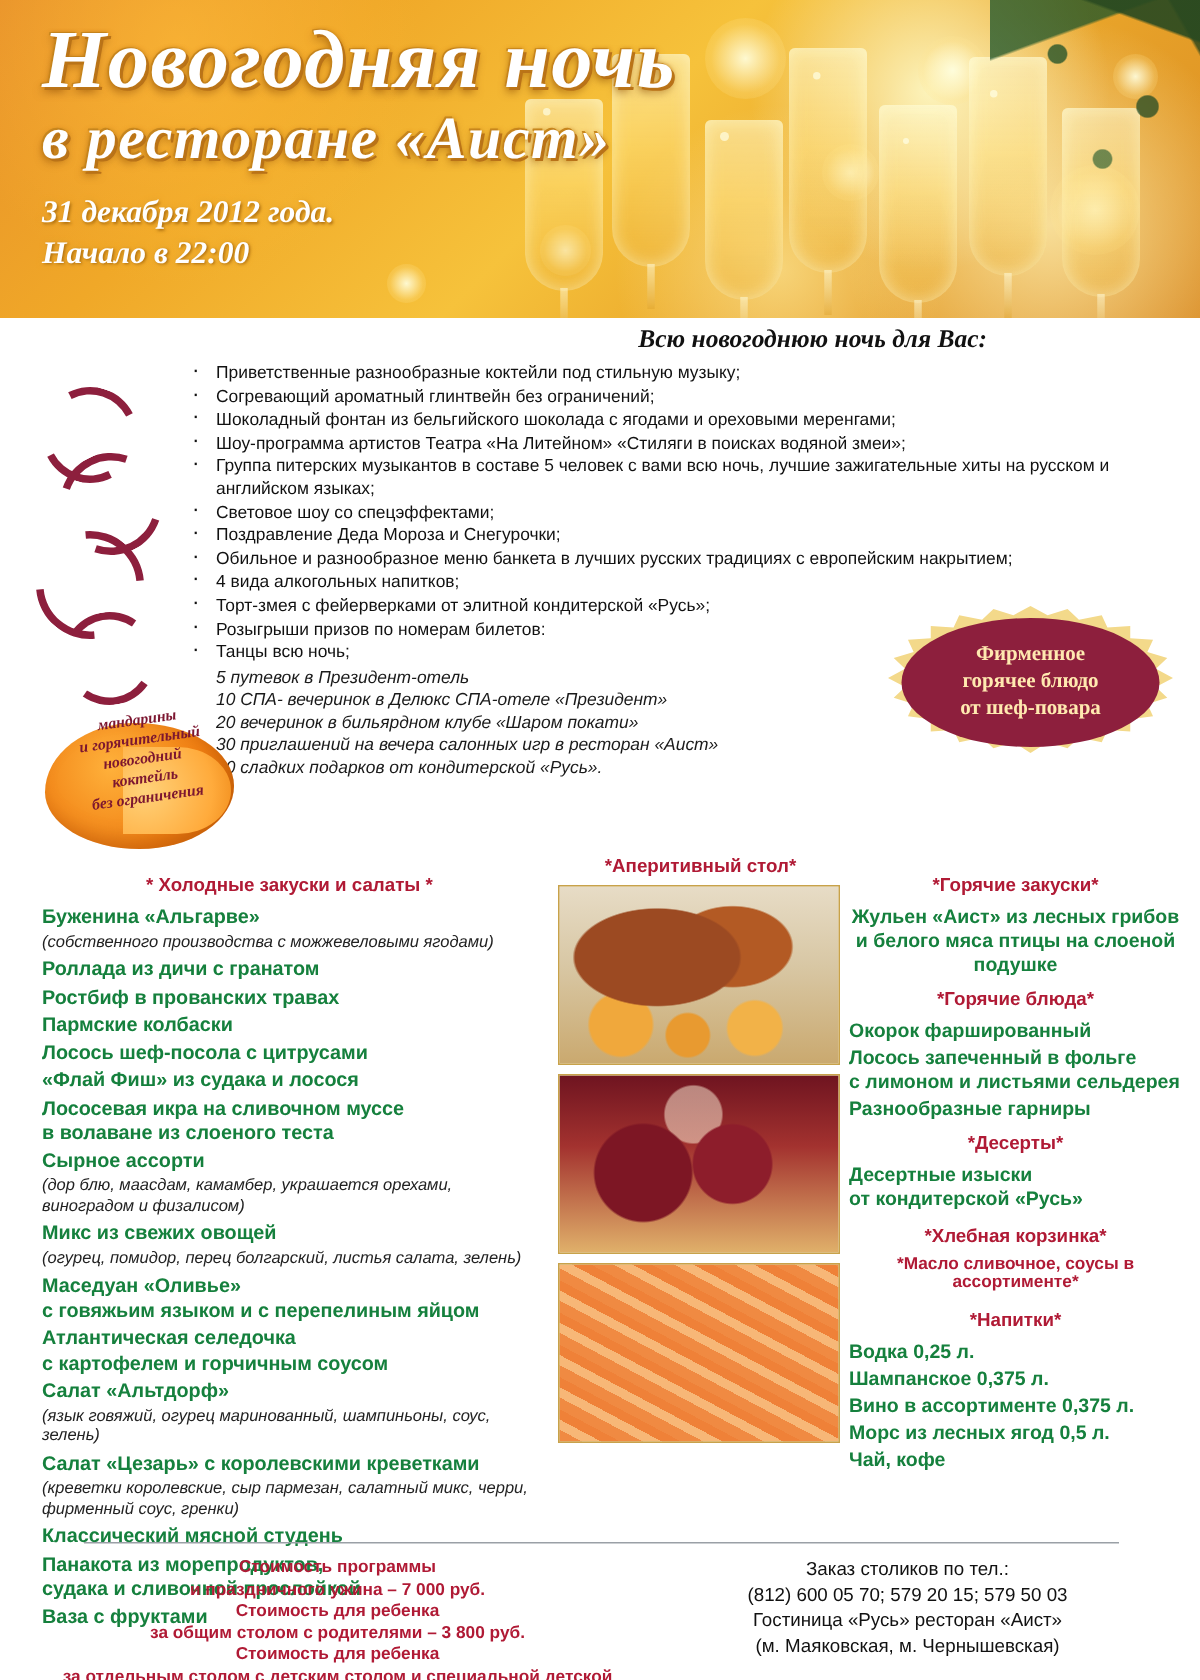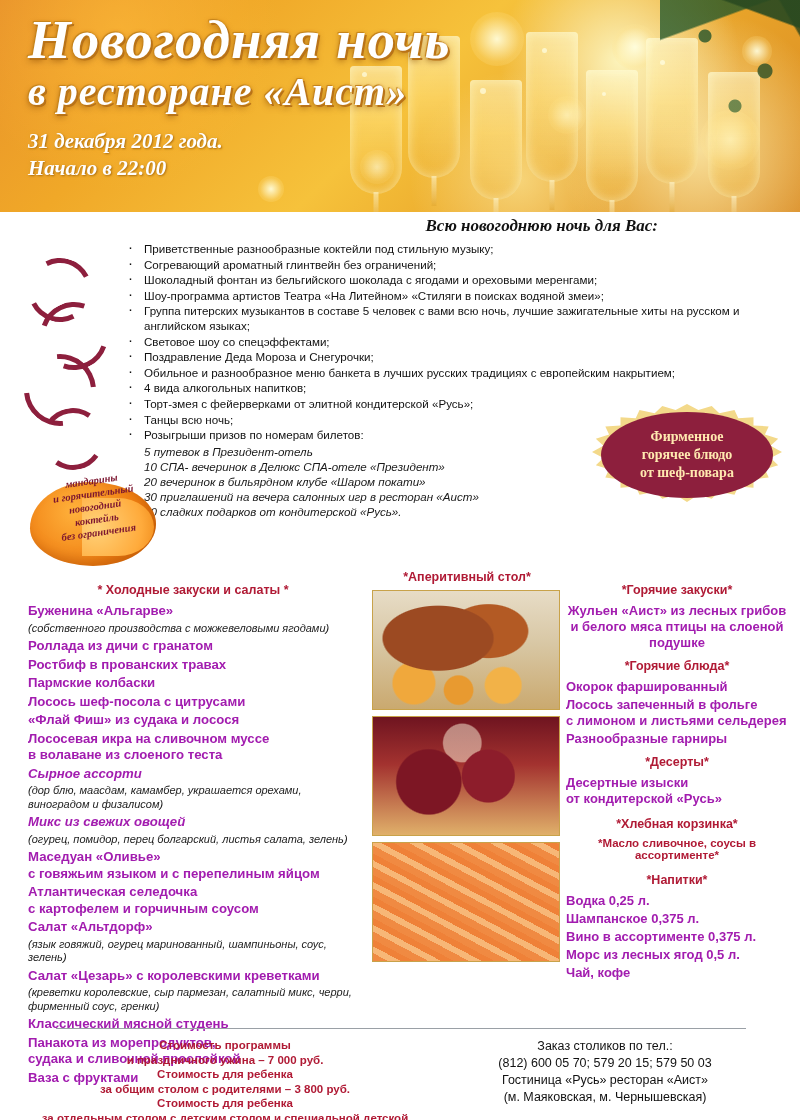--- a/index.html
+++ b/index.html
@@ -141,22 +141,22 @@
 
   
   .col-left{position:absolute;left:28px;top:583px;width:330px;}
   .col-mid{position:absolute;left:372px;top:570px;width:190px;}
   .col-right{position:absolute;left:566px;top:583px;width:222px;}
 
   .hdr{
     font-size:12.5px;font-weight:700;color:#b01a35;text-align:center;margin-bottom:6px;
   }
   .hdr.small{font-size:11.5px;}
-  .dish{font-size:13.2px;font-weight:700;line-height:16.5px;margin-bottom:2px;color:#a21caf;}
-  .dish.it{font-style:italic;}
+  .dish{font-size:13.2px;font-weight:700;line-height:16.5px;margin-bottom:2px;color:#15803d;}
+  .dish.it{}
   .note{font-size:11px;font-style:italic;line-height:13.5px;color:#222;margin-bottom:3px;}
   .col-right .dish{font-weight:700;font-size:13px;line-height:16px;}
   .ctr{text-align:center;}
 
   
   .photo{width:186px;border:1px solid #c8a24a;margin-bottom:6px;position:relative;overflow:hidden;}
   .ph1{height:118px;background:
       radial-gradient(ellipse at 35% 40%, #9c4a22 0 32%, rgba(156,74,34,0) 33%),
       radial-gradient(ellipse at 62% 34%, #b35a24 0 24%, rgba(179,90,36,0) 25%),
       radial-gradient(circle at 22% 78%, #f0a83c 0 12%, rgba(240,168,60,0) 13%),
@@ -237,22 +237,22 @@
       <li>Приветственные разнообразные коктейли под стильную музыку;</li>
       <li>Согревающий ароматный глинтвейн без ограничений;</li>
       <li>Шоколадный фонтан из бельгийского шоколада с ягодами и ореховыми меренгами;</li>
       <li>Шоу-программа артистов Театра «На Литейном» «Стиляги в поисках водяной змеи»;</li>
       <li>Группа питерских музыкантов в составе 5 человек с вами всю ночь, лучшие зажигательные хиты на русском и английском языках;</li>
       <li>Световое шоу со спецэффектами;</li>
       <li>Поздравление Деда Мороза и Снегурочки;</li>
       <li>Обильное и разнообразное меню банкета в лучших русских традициях с европейским накрытием;</li>
       <li>4 вида алкогольных напитков;</li>
       <li>Торт-змея с фейерверками от элитной кондитерской «Русь»;</li>
+      <li>Розыгрыши призов по номерам билетов:</li>
       <li>Танцы всю ночь;</li>
-      <li>Розыгрыши призов по номерам билетов:</li>
     </ul>
     <div class="prize">5 путевок в Президент-отель</div>
     <div class="prize">10 СПА- вечеринок в Делюкс СПА-отеле  «Президент»</div>
     <div class="prize">20 вечеринок в бильярдном клубе «Шаром покати»</div>
     <div class="prize">30 приглашений на вечера салонных игр в ресторан «Аист»</div>
     <div class="prize">50 сладких подарков от кондитерской «Русь».</div>
   </div>
 
   <div class="seal">
     <div class="starburst"></div>

